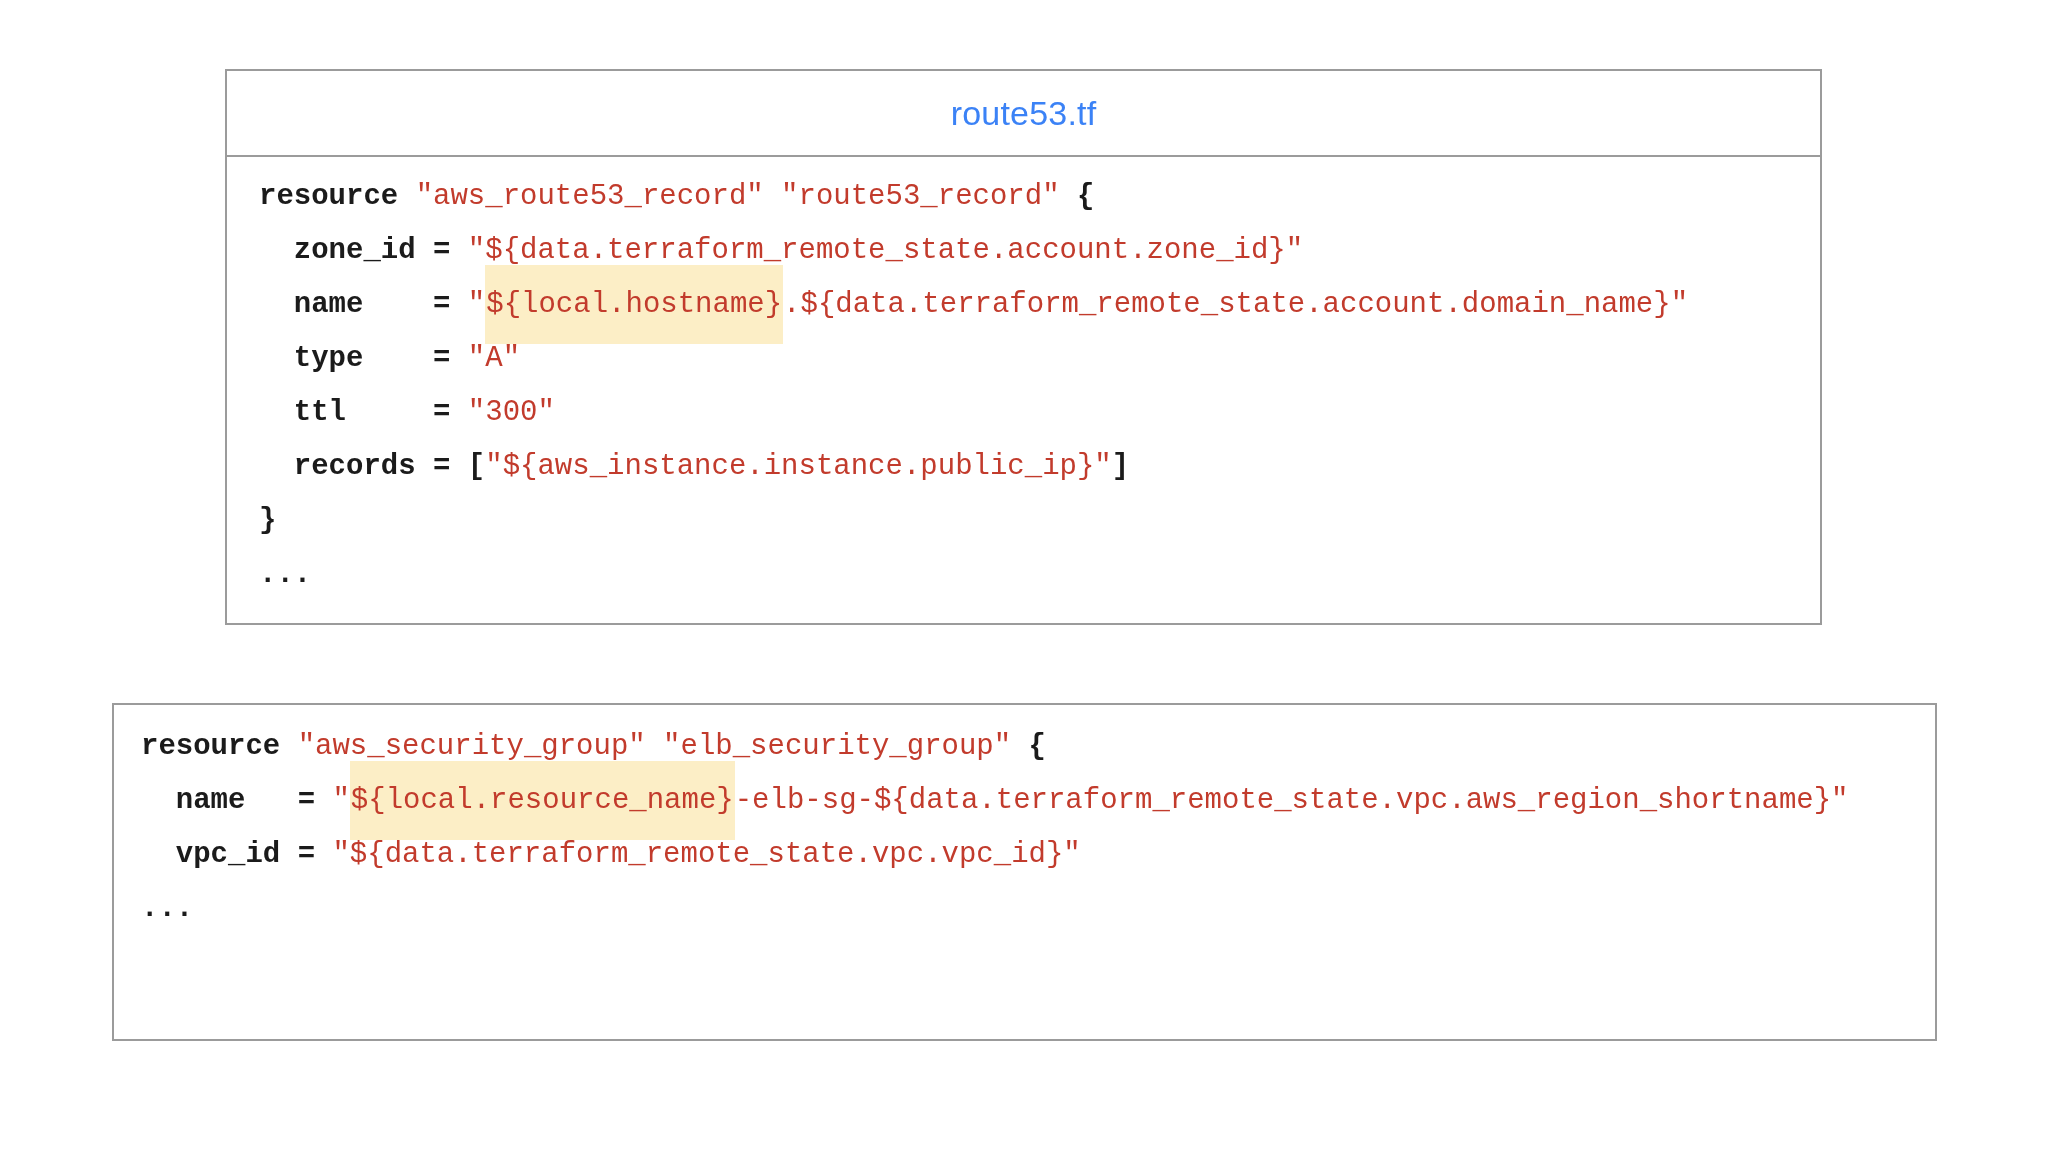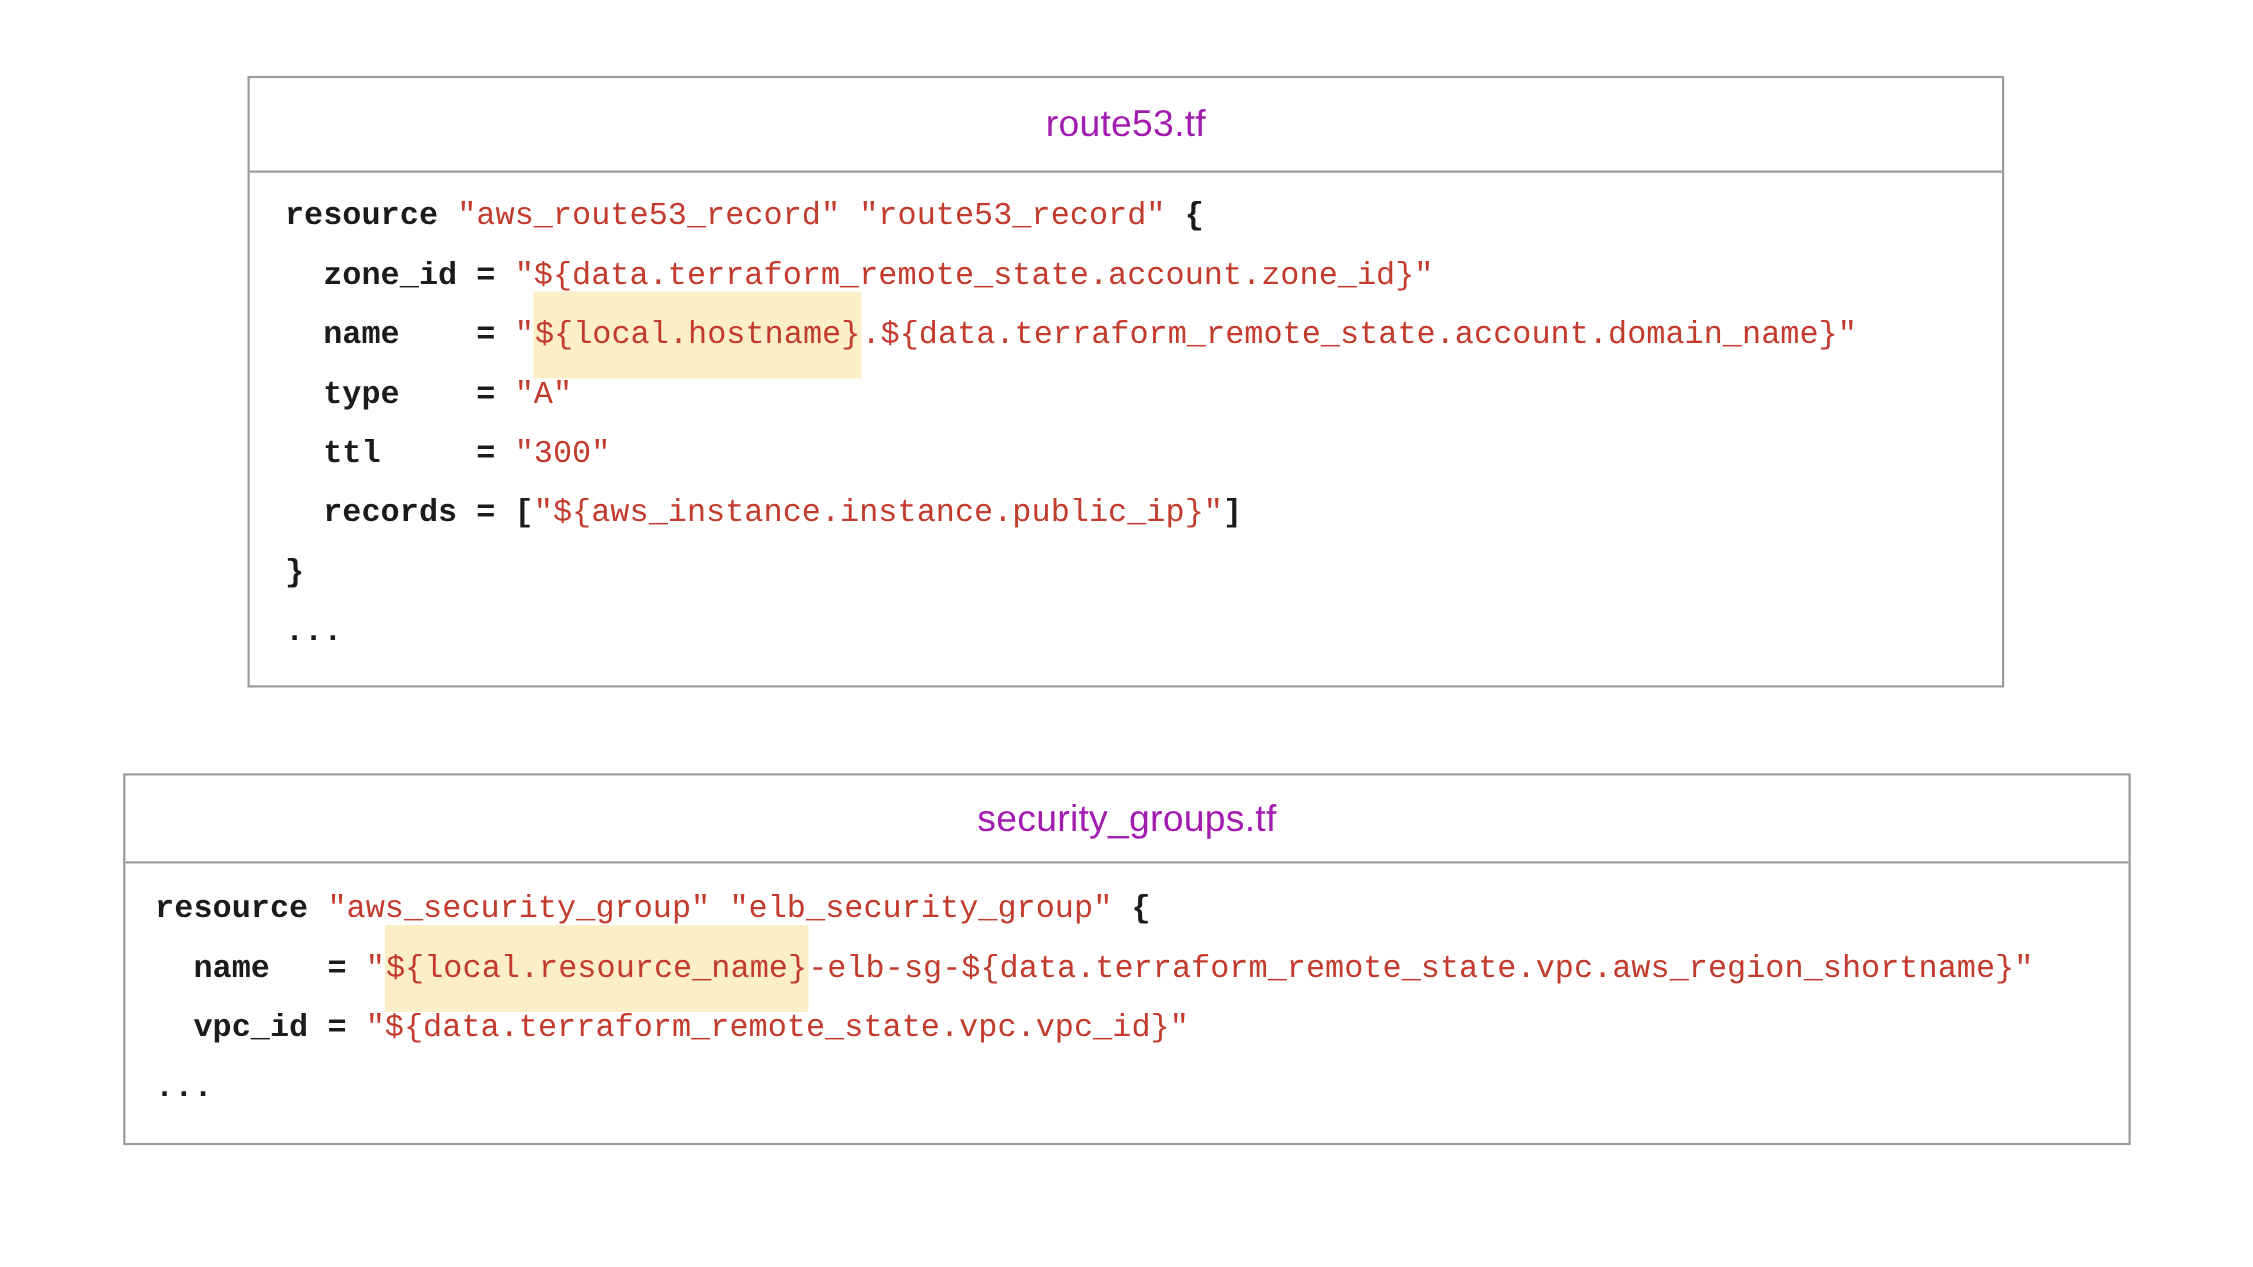--- a/index.html
+++ b/index.html
@@ -23,21 +23,21 @@
   #panel-secgroups {
     left: 112px; top: 703px;
     width: 1825px; height: 338px;
   }
   .panel-title {
     display: flex;
     align-items: center;
     justify-content: center;
     border-bottom: 2px solid var(--border-gray, #9b9b9b);
     font-size: 34px;
-    color: #a21caf;
+    color: #3b82f6;
     letter-spacing: 0.2px;
   }
   #panel-route53 .panel-title { height: 86px; }
   #panel-secgroups .panel-title { height: 80px; }
   .code-block {
     font-family: "Liberation Mono", monospace;
     font-size: 29px;
     line-height: 54px;
     color: var(--code-text, #1b1b1b);
     white-space: pre;
@@ -56,15 +56,14 @@
 </style>
 </head>
 <body>
 
 <div class="panel" id="panel-route53">
   <div class="panel-title">route53.tf</div>
   <div class="code-block"><div class="code-line"><span class="tok-p">resource </span><span class="tok-s">"aws_route53_record"</span><span class="tok-p"> </span><span class="tok-s">"route53_record"</span><span class="tok-p"> {</span></div><div class="code-line"><span class="tok-p">  zone_id = </span><span class="tok-s">"${data.terraform_remote_state.account.zone_id}"</span></div><div class="code-line"><span class="tok-p">  name    = </span><span class="tok-s">"</span><span class="tok-h">${local.hostname}</span><span class="tok-s">.${data.terraform_remote_state.account.domain_name}"</span></div><div class="code-line"><span class="tok-p">  type    = </span><span class="tok-s">"A"</span></div><div class="code-line"><span class="tok-p">  ttl     = </span><span class="tok-s">"300"</span></div><div class="code-line"><span class="tok-p">  records = [</span><span class="tok-s">"${aws_instance.instance.public_ip}"</span><span class="tok-p">]</span></div><div class="code-line"><span class="tok-p">}</span></div><div class="code-line"><span class="tok-p">...</span></div></div>
 </div>
 
 <div class="panel" id="panel-secgroups">
-  <div class="panel-title">security_groups.tf</div>
   <div class="code-block"><div class="code-line"><span class="tok-p">resource </span><span class="tok-s">"aws_security_group"</span><span class="tok-p"> </span><span class="tok-s">"elb_security_group"</span><span class="tok-p"> {</span></div><div class="code-line"><span class="tok-p">  name   = </span><span class="tok-s">"</span><span class="tok-h">${local.resource_name}</span><span class="tok-s">-elb-sg-${data.terraform_remote_state.vpc.aws_region_shortname}"</span></div><div class="code-line"><span class="tok-p">  vpc_id = </span><span class="tok-s">"${data.terraform_remote_state.vpc.vpc_id}"</span></div><div class="code-line"><span class="tok-p">...</span></div></div>
 </div>
 
 </body></html>

